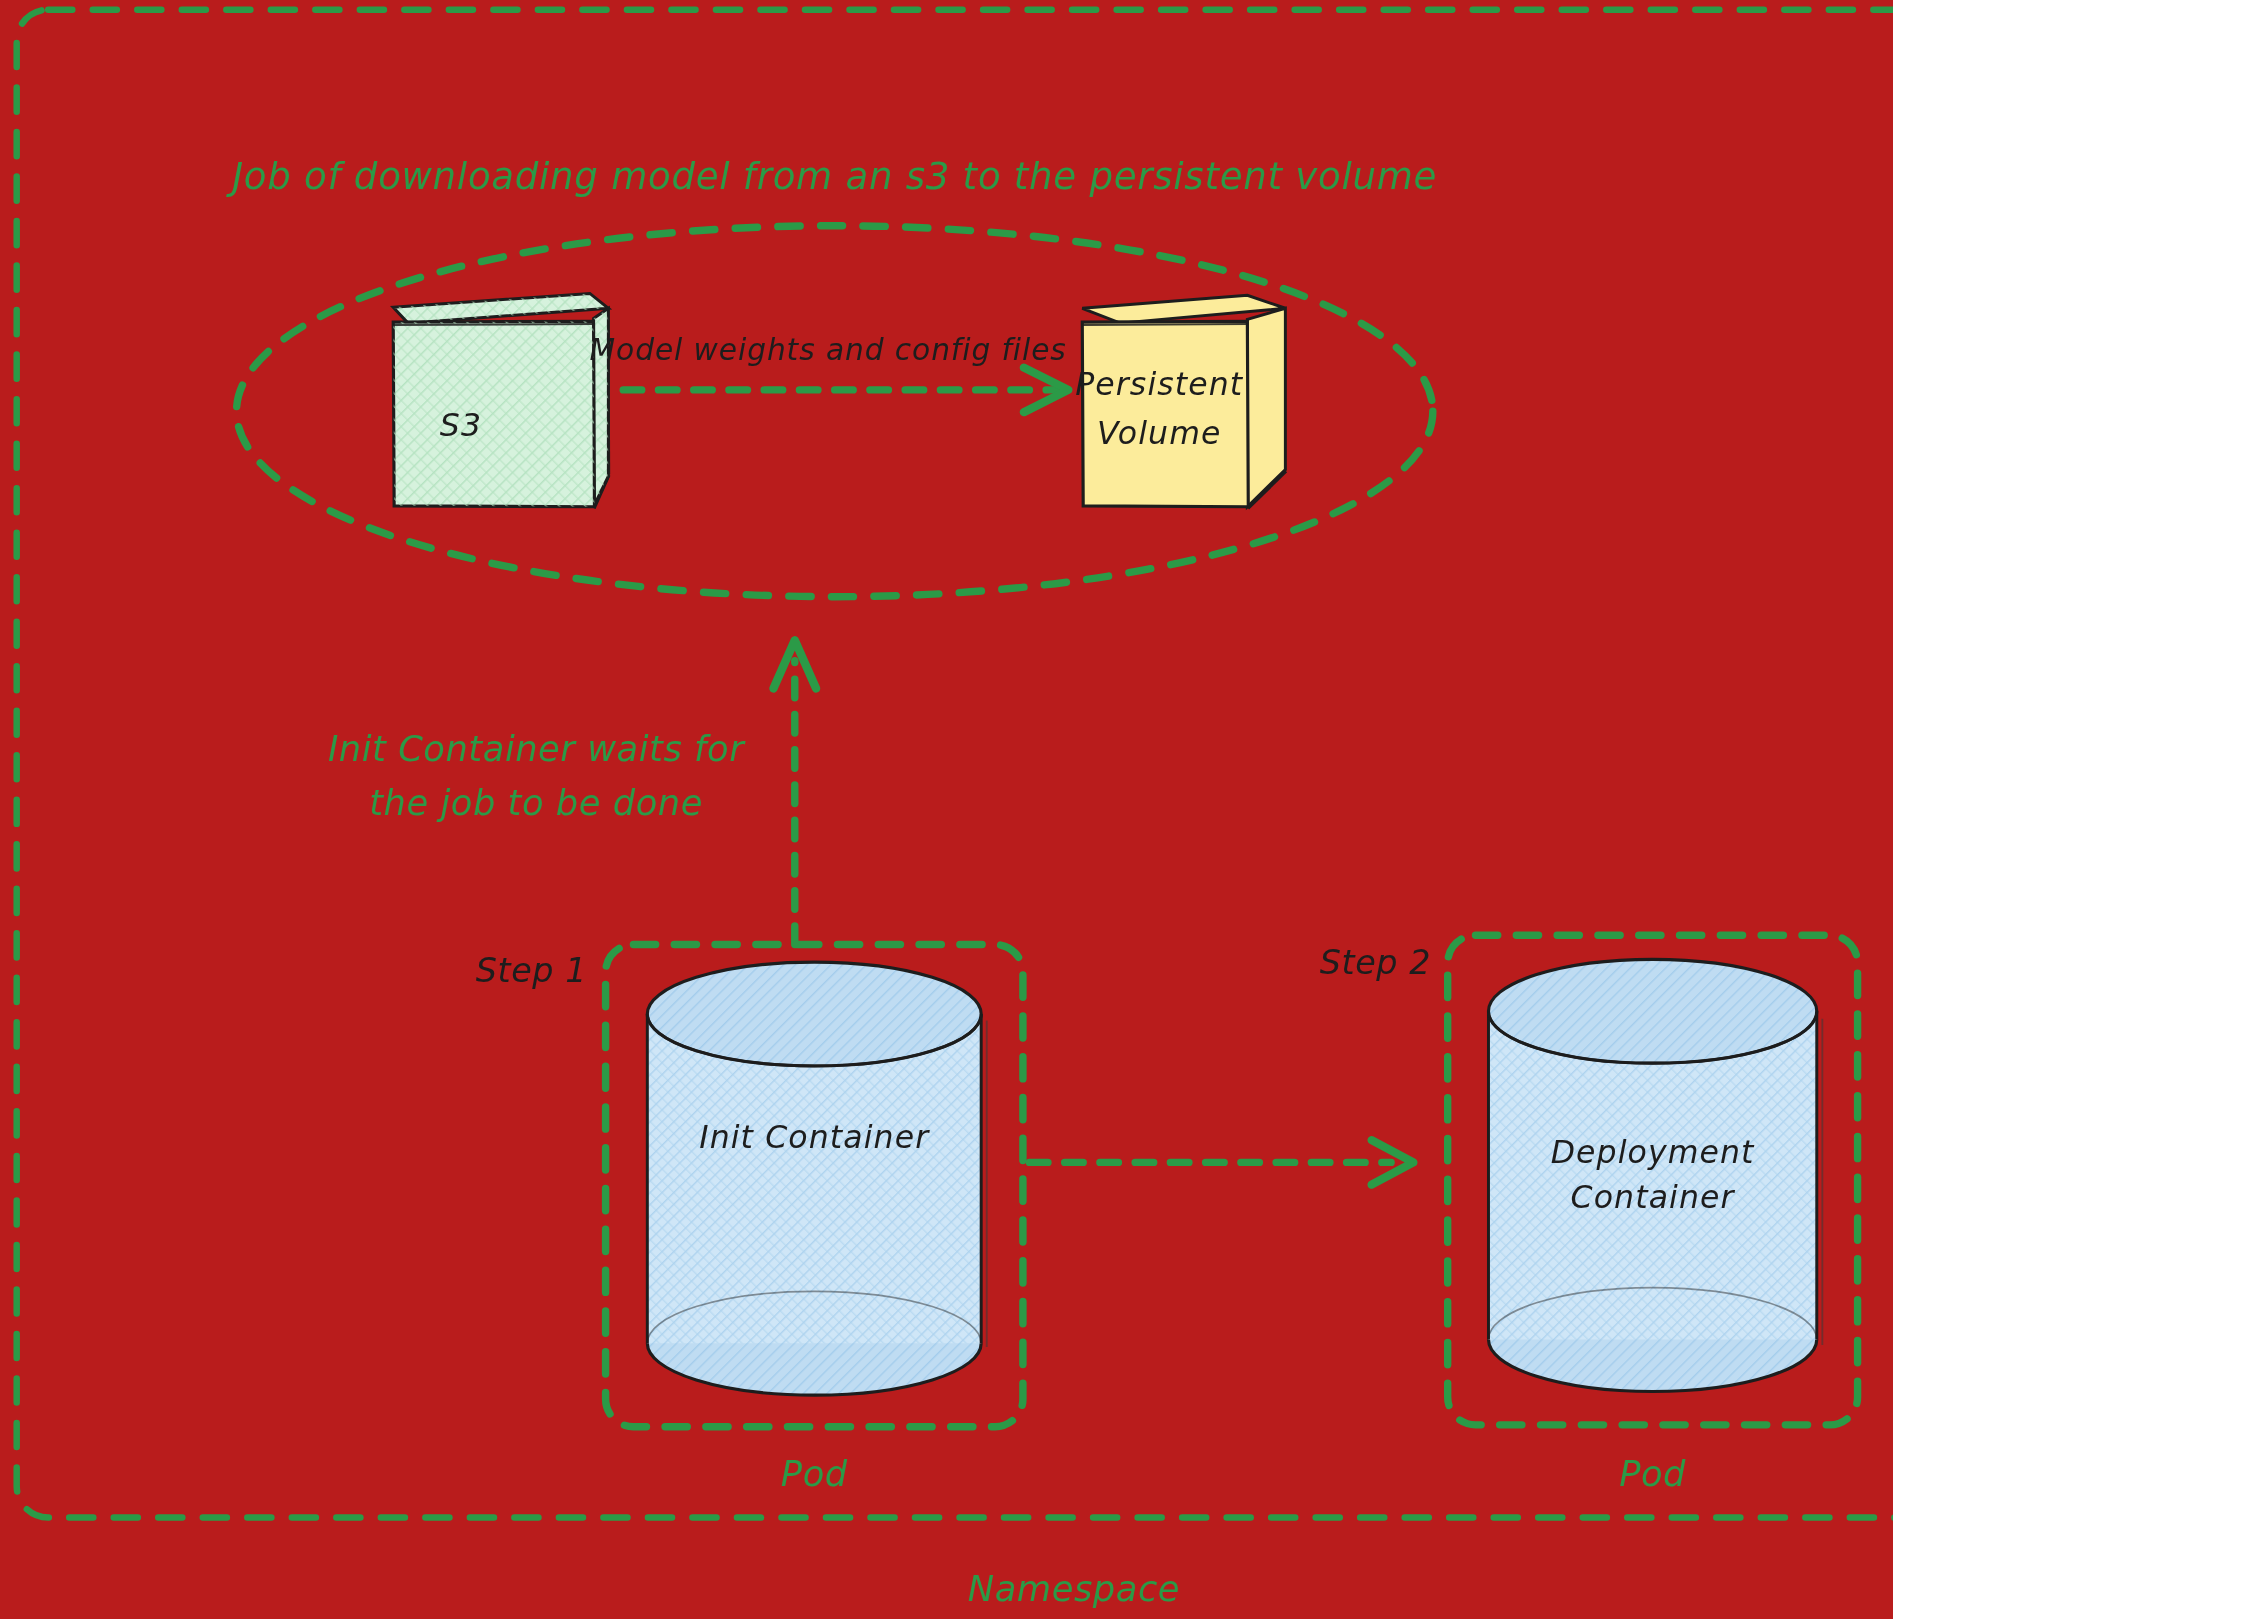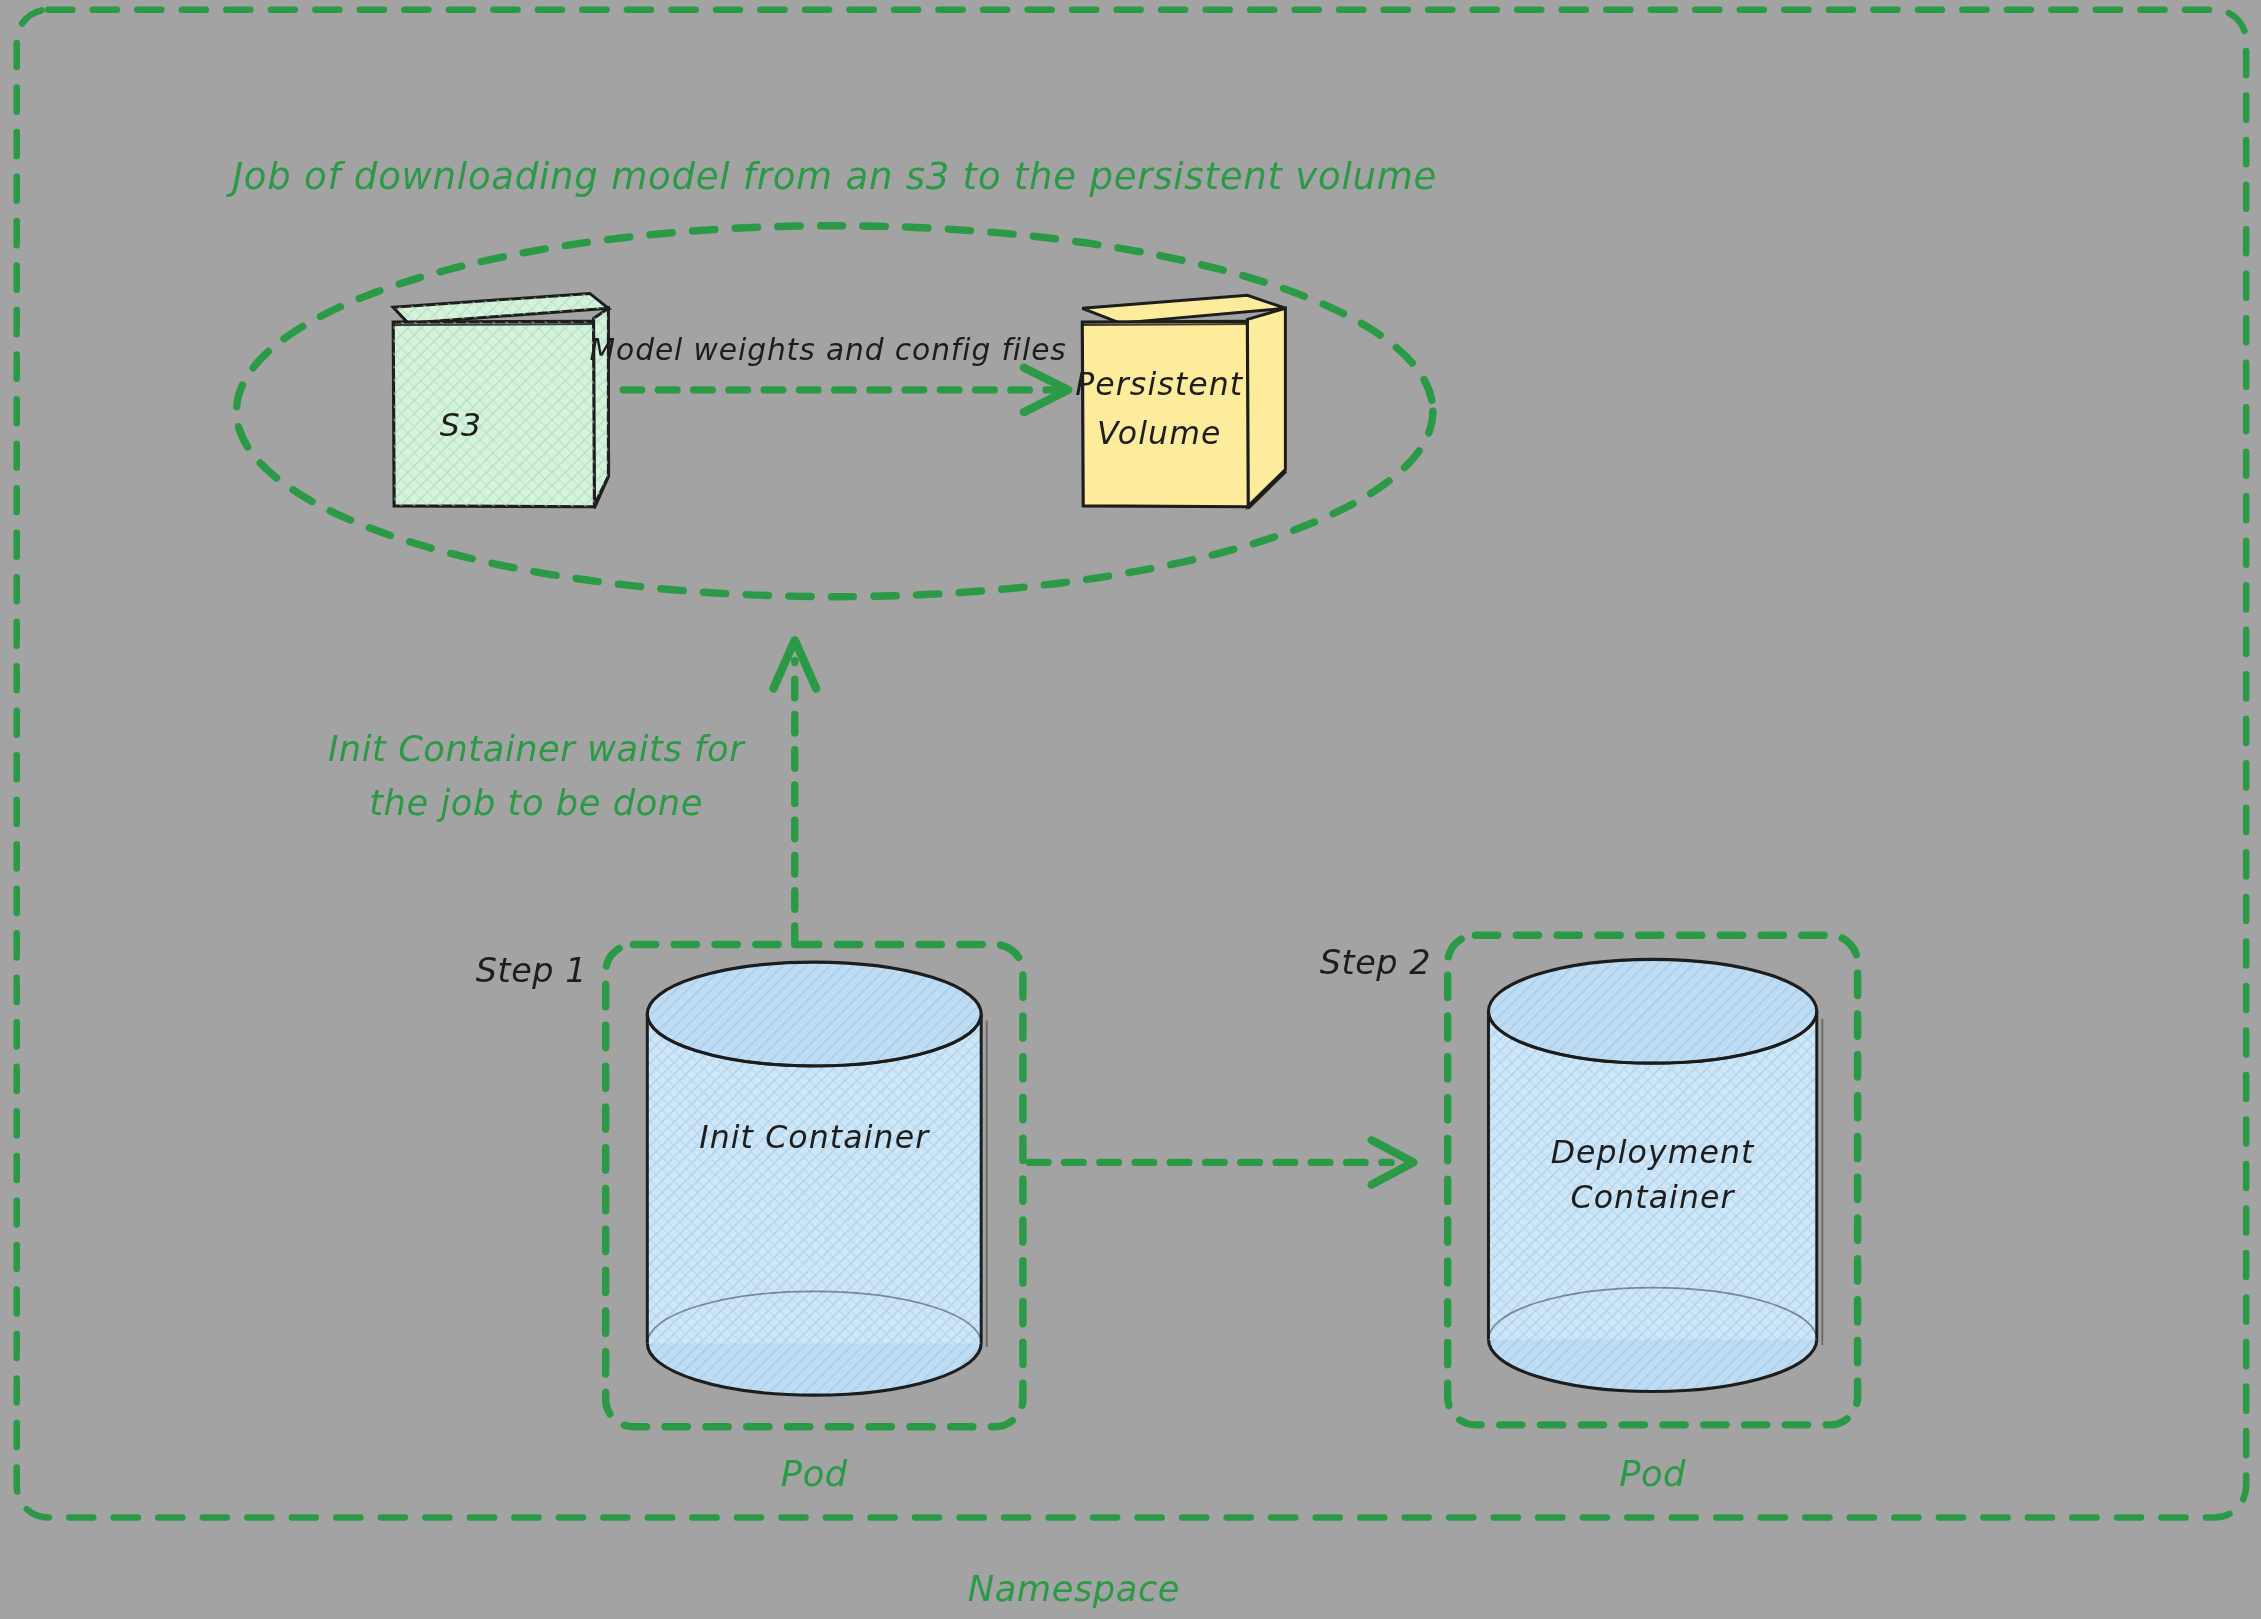--- a/index.html
+++ b/index.html
@@ -6,23 +6,23 @@
   html, body {
     margin: 0;
     padding: 0;
     background: #ffffff;
   }
   body {
     font-family: "DejaVu Sans", sans-serif;
   }
   #canvas {
     position: relative;
-    width: 2261px;
+    width: 1893px;
     height: 1620px;
-    background: #a3a3a3;
+    background: #b91c1c;
     overflow: hidden;
   }
   #canvas svg.layer {
     position: absolute;
     left: 0;
     top: 0;
     width: 2261px;
     height: 1620px;
     overflow: visible;
   }

